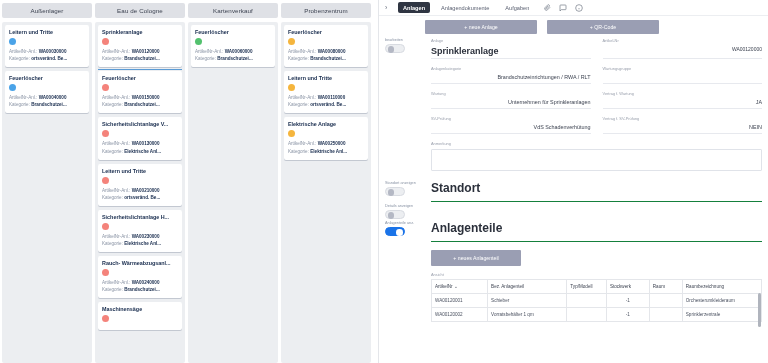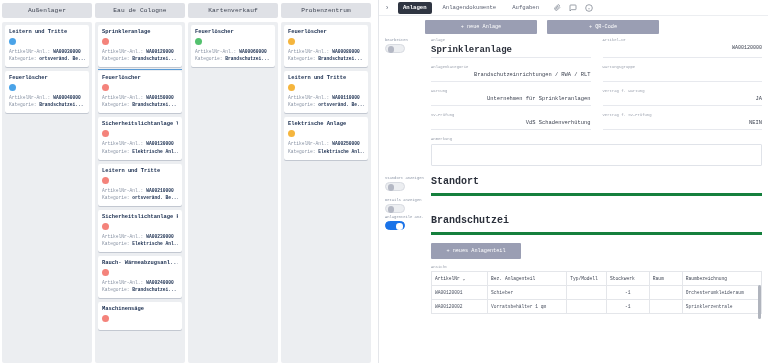--- a/index.html
+++ b/index.html
@@ -2,21 +2,21 @@
 <html><head>
 <meta charset="utf-8">
 <style>
   * { box-sizing: border-box; margin: 0; padding: 0; }
   html, body {
     width: 768px; height: 363px;
     background: #ffffff;
     font-family: "Liberation Sans", sans-serif;
     overflow: hidden;
   }
-  .app { display: flex; width: 768px; height: 291px; font-family: Liberation Mono, monospace; }
+  .app { display: flex; width: 768px; height: 291px; }
 
   
   .board {
     width: 378px; height: 363px;
     background: #ffffff;
     padding: 3px 2px 0 2px;
     display: flex;
     gap: 3px;
     overflow: hidden;
     position: relative;
@@ -152,24 +152,24 @@
   .ftextarea {
     border: 1px solid #e0e3e9;
     height: 22px;
     border-radius: 1px;
     margin-bottom: 8px;
   }
 
   .section { display: flex; padding-left: 6px; margin-top: 2px; }
   .sectitle {
     flex: 1;
-    font-size: 10px;
+    font-size: 12px;
     font-weight: bold;
     color: #2b303b;
-    border-bottom: 3px solid #15803d;
+    border-bottom: 1px solid #15803d;
     padding-bottom: 6px;
     margin-right: 6px;
   }
   .secblock { padding-left: 52px; padding-right: 6px; }
 
   .addbtn {
     background: #9a9eb3; color: #ffffff;
     font-size: 5.2px; padding: 5px 0; width: 90px;
     text-align: center; border: none; border-radius: 1px;
     font-family: inherit; margin-top: 8px;
@@ -405,21 +405,21 @@
         </div>
       </div>
 
       <div class="section">
         <div class="togglecol">
           <div class="tglabel">Anlagenteile anz.</div>
           <div class="toggle on">
               <span class="knob"></span>
             </div>
         </div>
-        <div class="sectitle">Brandschutzei</div>
+        <div class="sectitle">Anlagenteile</div>
       </div>
 
       <div class="secblock">
         <button class="addbtn">+ neues Anlagenteil</button>
         <div class="ansicht">Ansicht</div>
         <div class="tbl-wrap">
           <table>
             <thead>
                 <tr id="thead-row">
                   <th style="width: 17%;">ArtikelNr ⌄</th>

